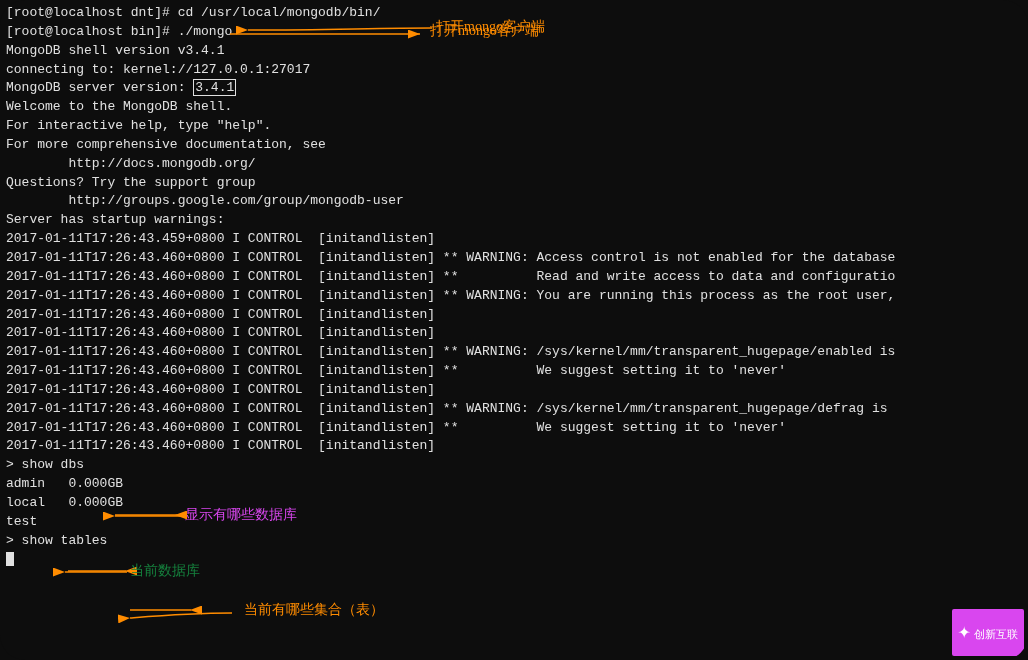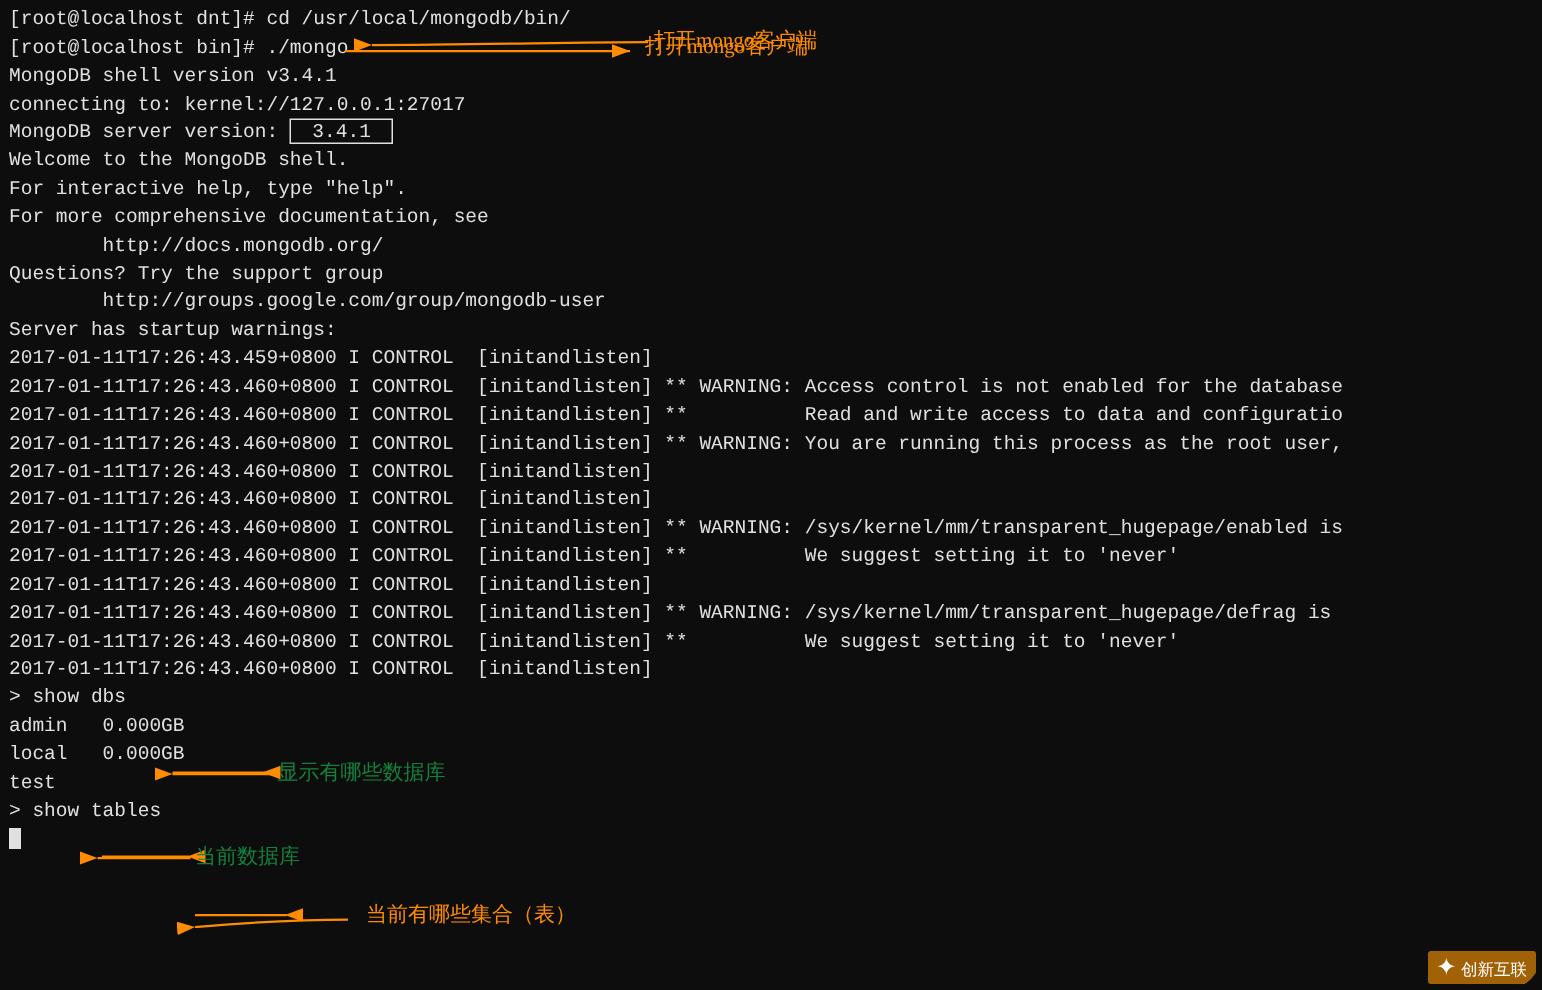--- a/index.html
+++ b/index.html
@@ -23,42 +23,42 @@
       border-radius: 25px;
     }
     .line {
       white-space: pre;
       line-height: 1.45;
       color: #e0e0e0;
     }
     .version-box {
       display: inline;
       border: 1px solid #e0e0e0;
-      padding: 0 14px;
+      padding: 0 1px;
     }
     .annotation {
       position: absolute;
       color: #ff8c00;
       font-family: 'SimSun', serif;
       font-size: 14px;
       white-space: nowrap;
     }
     .arrow-svg {
       position: absolute;
       pointer-events: none;
     }
     
     .watermark {
       position: absolute;
       bottom: 4px;
       right: 4px;
-      background: #a16207;
+      background: #d946ef;
       color: white;
       font-size: 11px;
-      padding: 1px 6px;
+      padding: 14px 6px;
       border-radius: 2px;
       font-family: sans-serif;
     }
     .cursor-block {
       display: inline-block;
       width: 8px;
       height: 14px;
       background: #e0e0e0;
       vertical-align: text-bottom;
     }
@@ -121,21 +121,21 @@
   <div class="annotation" style="top: 18px; left: 436px; color: #ff8c00;">打开mongo客户端</div>
   <svg style="position:absolute;top:0;left:0;width:1028px;height:660px;pointer-events:none;">
     <defs>
       <marker id="ah1" markerWidth="8" markerHeight="6" refX="0" refY="3" orient="auto">
         <polygon points="8 0, 0 3, 8 6" fill="#ff8c00"></polygon>
       </marker>
     </defs>
     <path d="M 432,28 C 380,28 320,30 248,30" stroke="#ff8c00" stroke-width="1.5" fill="none" marker-end="url(#ah1)"></path>
   </svg>
 
-  <div class="annotation" style="top: 506px; left: 185px; color: #15803d; text-align: right;">显示有哪些数据库</div>
+  <div class="annotation" style="top: 506px; left: 185px; color: #d946ef; text-align: right;">显示有哪些数据库</div>
   <svg style="position:absolute;top:0;left:0;width:1028px;height:660px;pointer-events:none;">
     <defs>
       <marker id="ah2" markerWidth="8" markerHeight="6" refX="0" refY="3" orient="auto">
         <polygon points="8 0, 0 3, 8 6" fill="#ff8c00"></polygon>
       </marker>
     </defs>
     <path d="M 182,516 C 155,516 130,516 115,516" stroke="#ff8c00" stroke-width="1.5" fill="none" marker-end="url(#ah2)"></path>
   </svg>
 
   <div class="annotation" style="top: 562px; left: 130px; color: #15803d;">当前数据库</div>

